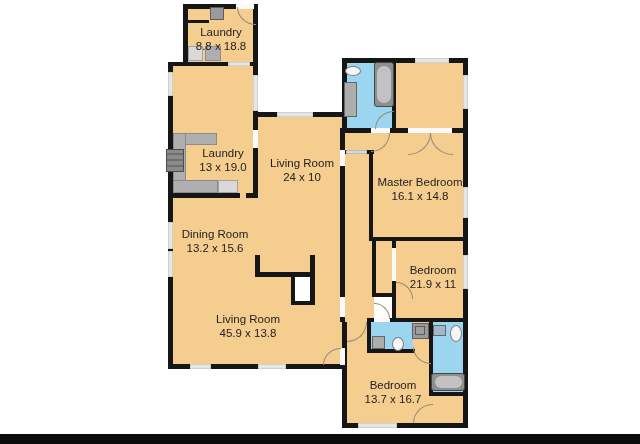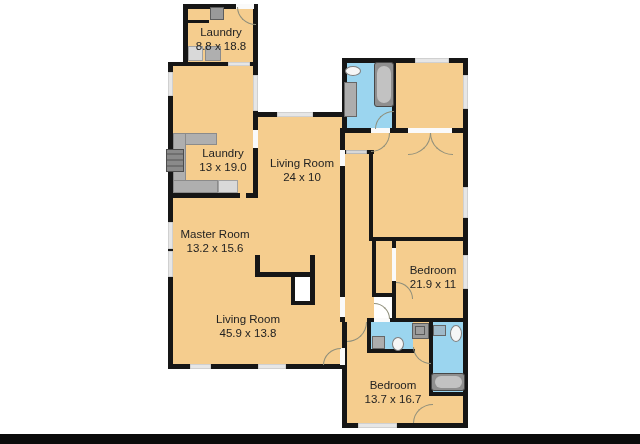--- a/index.html
+++ b/index.html
@@ -167,28 +167,30 @@
   </div>
   <div class="room-label" style="left:223px;top:146px">
     <div>Laundry</div>
     <div>13 x 19.0</div>
   </div>
   <div class="room-label" style="left:302px;top:156px">
     <div>Living Room</div>
     <div>24 x 10</div>
   </div>
   <div class="room-label" style="left:215px;top:227px">
-    <div>Master Room</div>
+    <div>Dining Room</div>
     <div>13.2 x 15.6</div>
   </div>
   <div class="room-label" style="left:248px;top:312px">
     <div>Living Room</div>
     <div>45.9 x 13.8</div>
   </div>
   <div class="room-label" style="left:420px;top:175px">
+    <div>Master Bedroom</div>
+    <div>16.1 x 14.8</div>
   </div>
   <div class="room-label" style="left:433px;top:263px">
     <div>Bedroom</div>
     <div>21.9 x 11</div>
   </div>
   <div class="room-label" style="left:393px;top:378px">
     <div>Bedroom</div>
     <div>13.7 x 16.7</div>
   </div>
 

